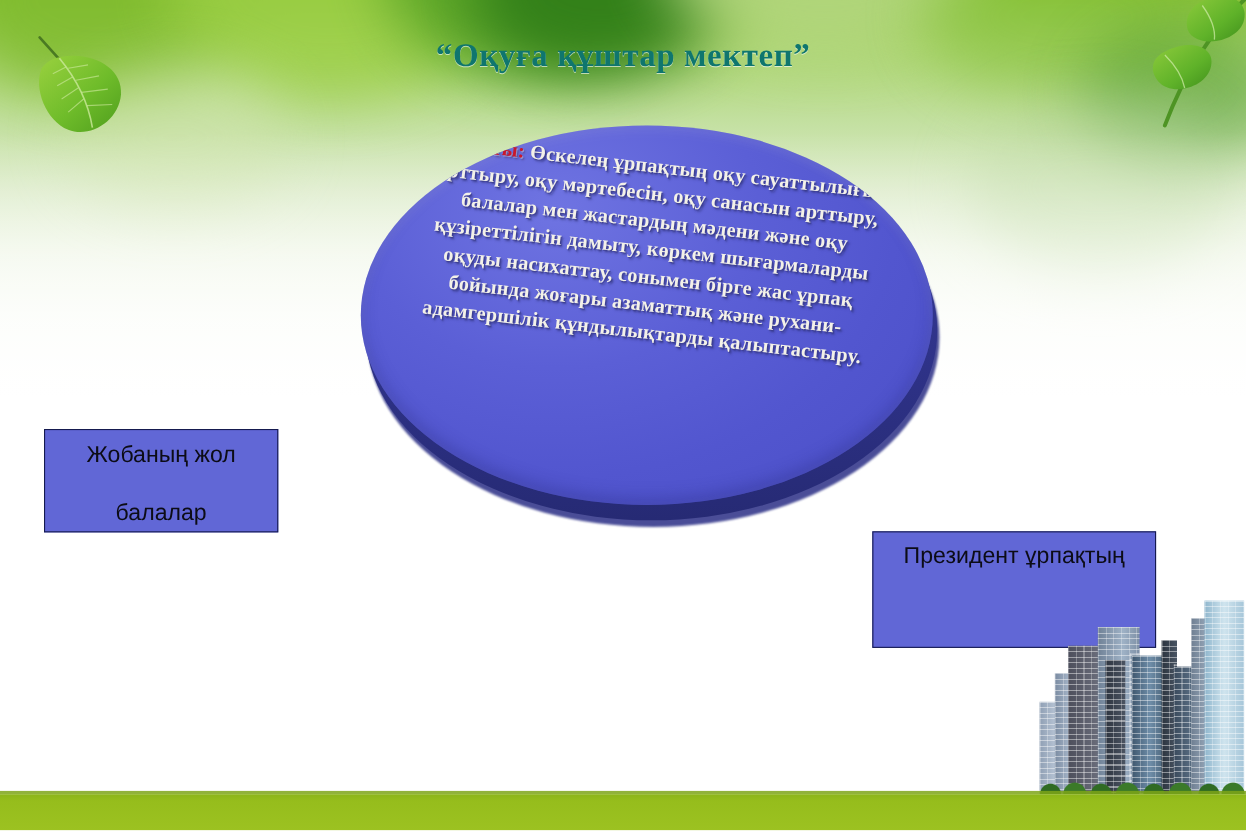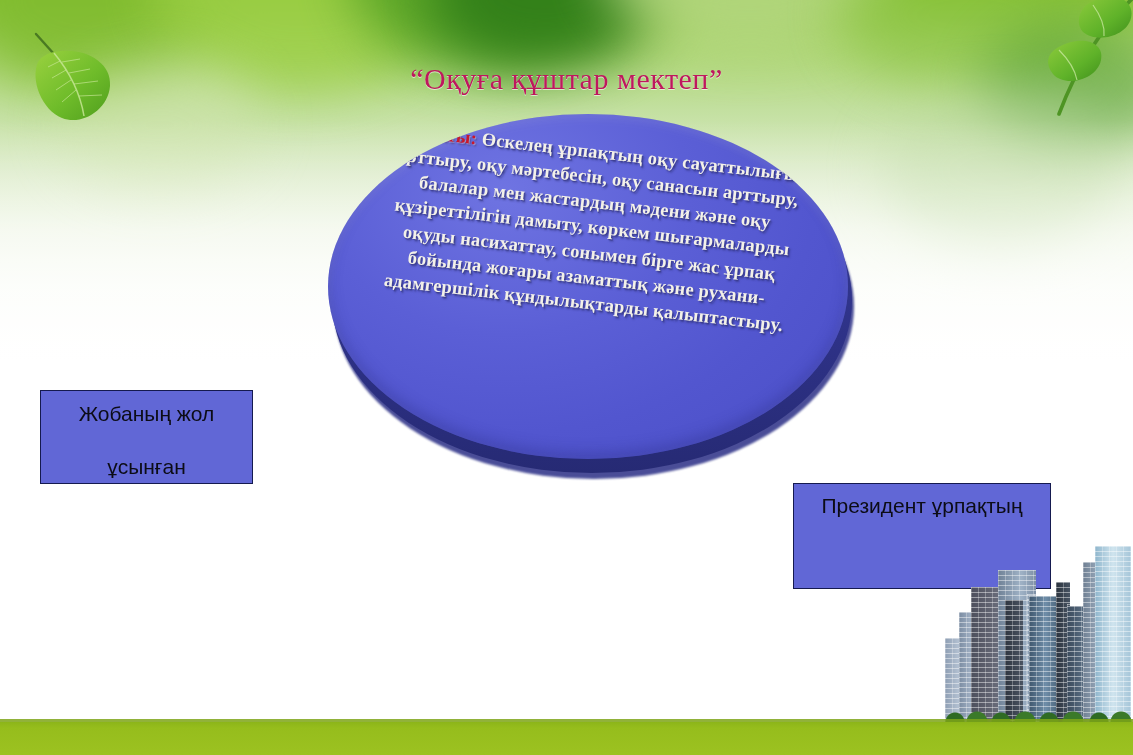--- a/index.html
+++ b/index.html
@@ -97,26 +97,26 @@
   }
   .sky-trees {
     position: absolute;
     bottom: 0; left: 0; right: 0; height: 16px;
   }
 
   
   .title {
     position: absolute;
     left: 0; right: 0;
-    top: 62px;
+    top: 34px;
     text-align: center;
     font-family: "Liberation Serif", serif;
-    font-weight: normal;
+    font-weight: bold;
     font-size: 30px;
-    color: #be185d;
+    color: #0f766e;
     letter-spacing: .5px;
     text-shadow: 0 1px 0 rgba(255,255,255,.6);
   }
 
   
   .disc-wrap {
     position: absolute;
     left: 326px;
     top: 112px;
     width: 535px;
@@ -262,21 +262,21 @@
     <div class="disc-top">
       <div class="disc-text">
         <span class="goal-label">Мақсаты:</span><span> Өскелең ұрпақтың оқу сауаттылығын арттыру, оқу мәртебесін, оқу санасын арттыру, балалар мен жастардың мәдени және оқу құзіреттілігін дамыту, көркем шығармаларды оқуды насихаттау, сонымен бірге жас ұрпақ бойында жоғары азаматтық және рухани-адамгершілік құндылықтарды қалыптастыру.</span>
       </div>
     </div>
   </div>
 
   <div class="blue-box" id="box-roadmap">
     <span>
       <span>Жобаның жол</span><br>
-      <span>ұсынған</span>
+      <span>балалар</span>
     </span>
   </div>
 
   <div class="blue-box" id="box-books">
     <span>
       <span>Президент ұрпақтың</span><br>
     </span>
   </div>
 
   <div class="skyline">

